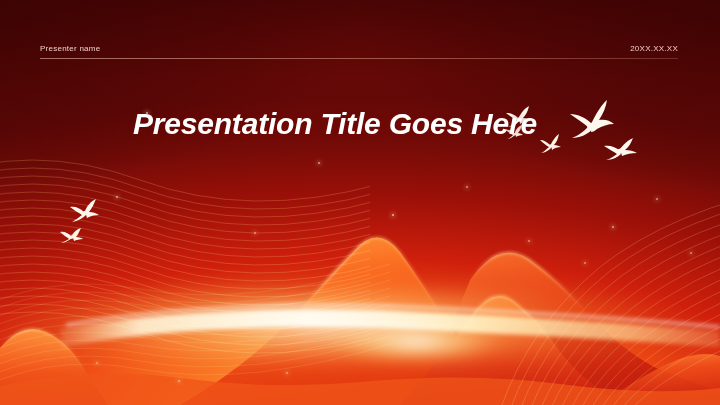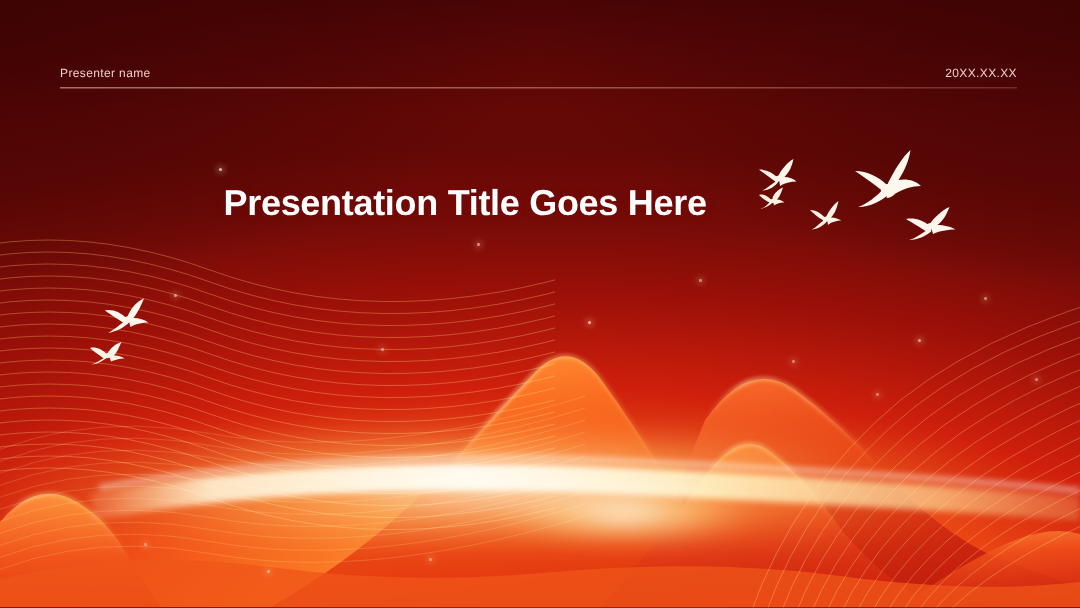--- a/index.html
+++ b/index.html
@@ -176,27 +176,28 @@
   }
 
   
   .title-block {
     position: absolute;
     left: 133px;
     top: 106px;
     width: 420px;
   }
   .slide-title {
-    margin: 16px;
-    font-size: 24px;
+    margin: 0;
+    font-size: 30px;
     line-height: 1.18;
     font-weight: bold;
     color: #ffffff;
     letter-spacing: -0.2px;
     text-shadow: 0 1px 6px rgba(120,10,5,0.42);
+    font-style: italic;
   }
   .slide-subtitle {
     margin: 12px 0 0 0;
     font-size: 15px;
     font-weight: normal;
     color: #fdf3ef;
     letter-spacing: 0.1px;
     text-shadow: 0 1px 4px rgba(120,10,5,0.38);
   }
 </style>

